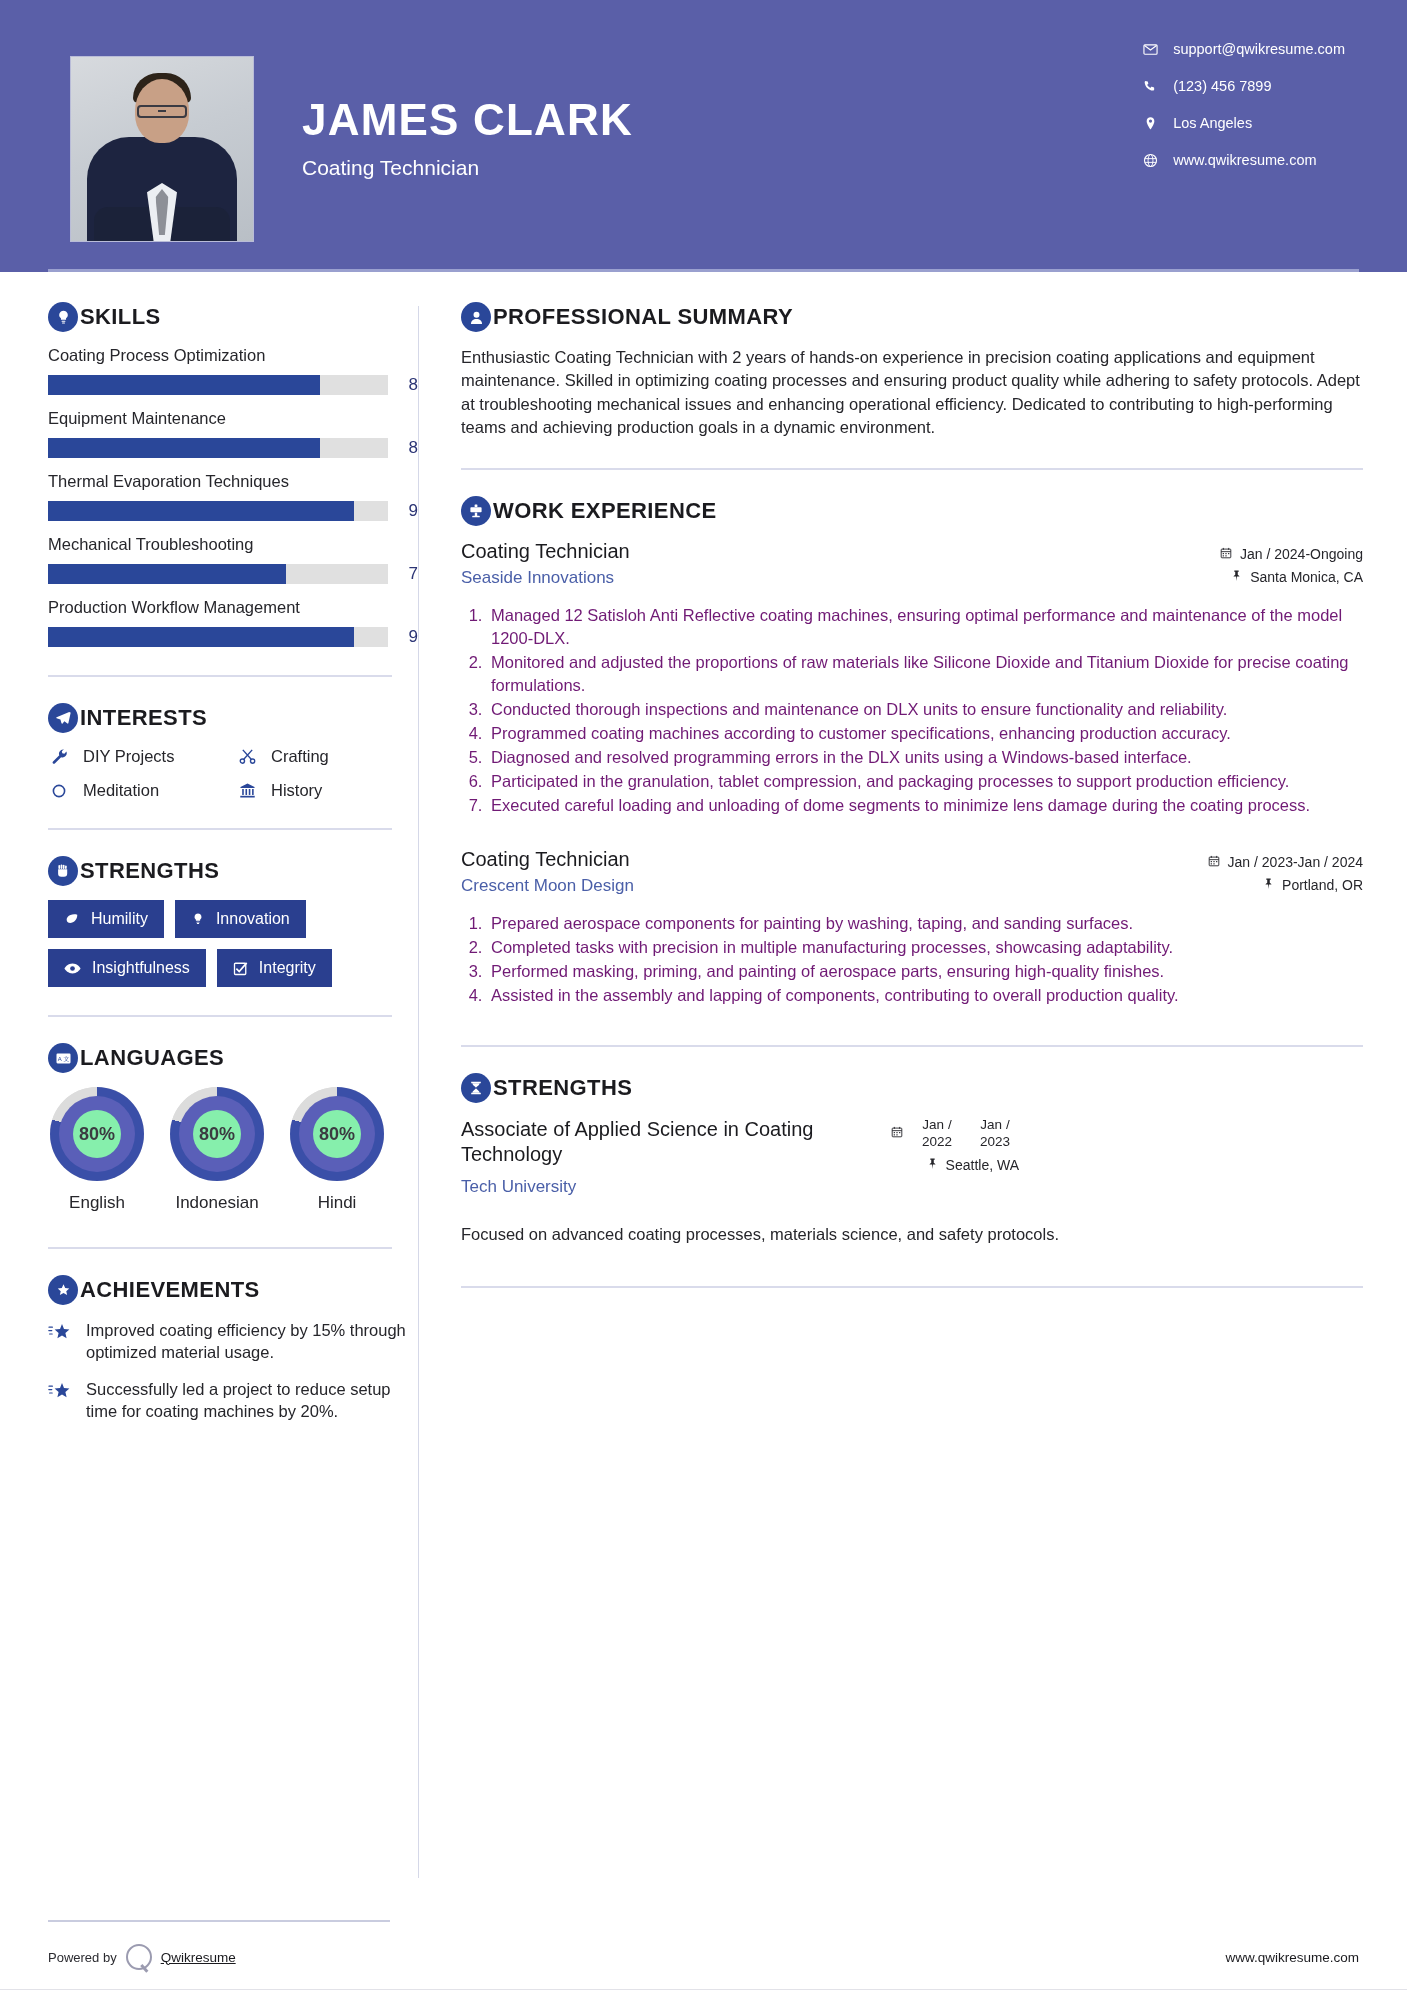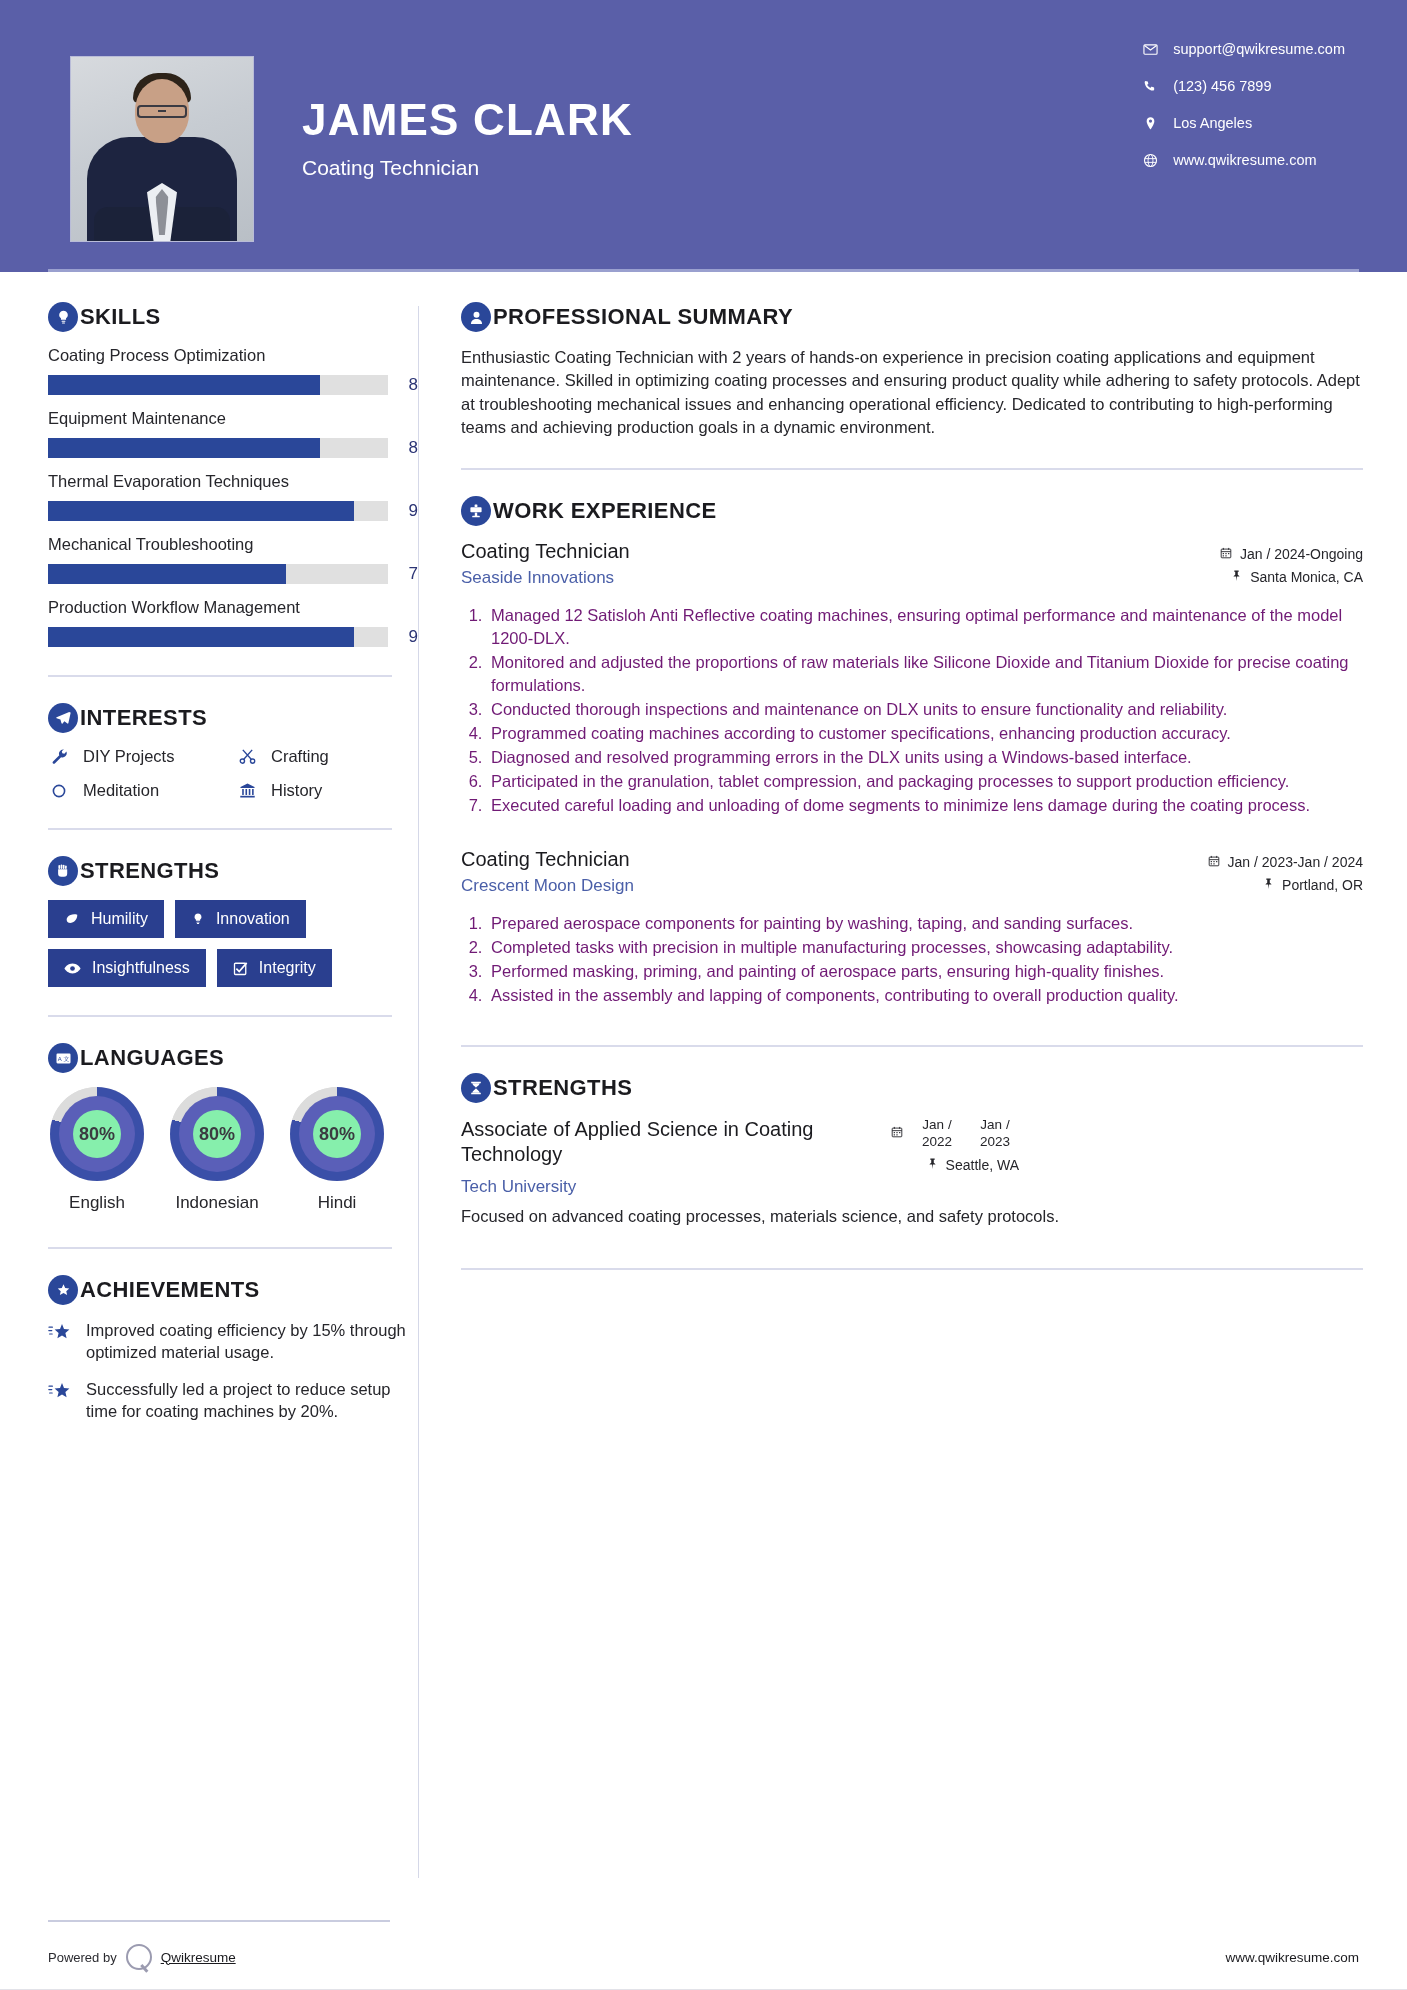--- a/index.html
+++ b/index.html
@@ -331,21 +331,21 @@
   }
   .edu-school {
     font-size: 17px;
     color: #4a5fa8;
     margin-top: 10px;
   }
   .edu-desc {
     font-size: 16.5px;
     line-height: 1.42;
     color: #26262b;
-    margin-top: 8px;
+    margin-top: 26px;
   }
   .edu-dates {
     display: flex;
     align-items: flex-start;
     gap: 10px;
     font-size: 13.5px;
     color: #26262b;
     justify-content: flex-end;
   }
   .edu-date-col { width: 48px; text-align: center; line-height: 1.25; }

